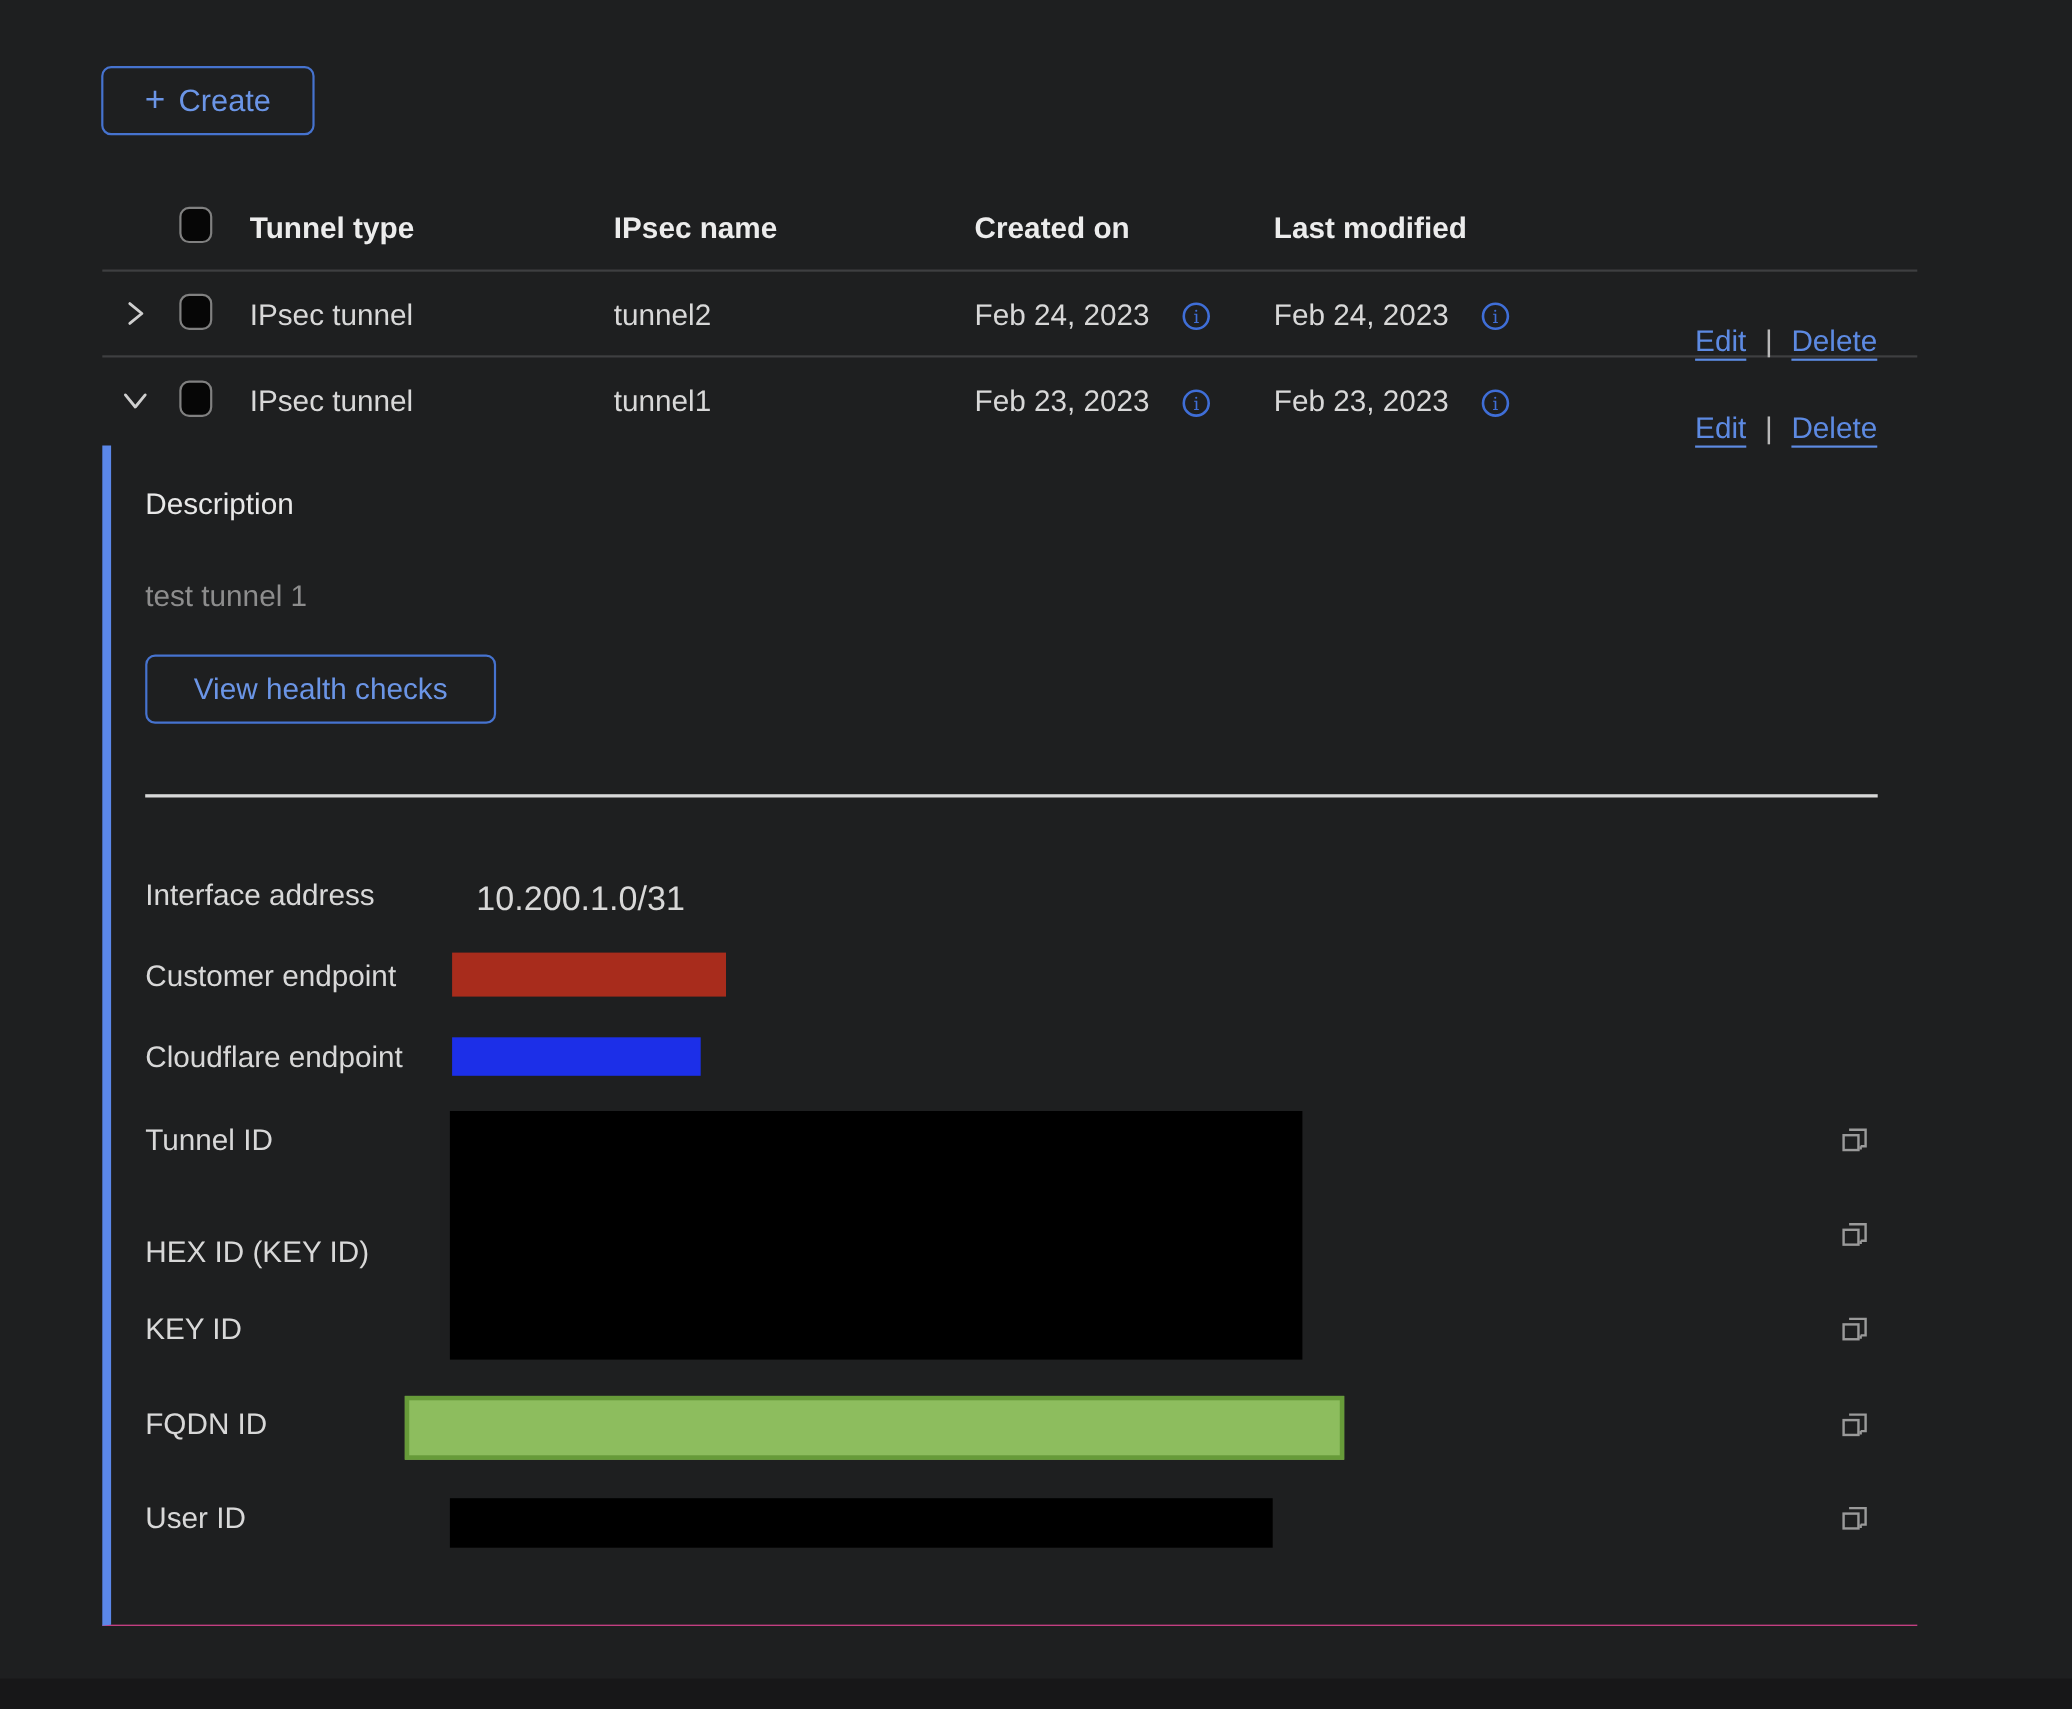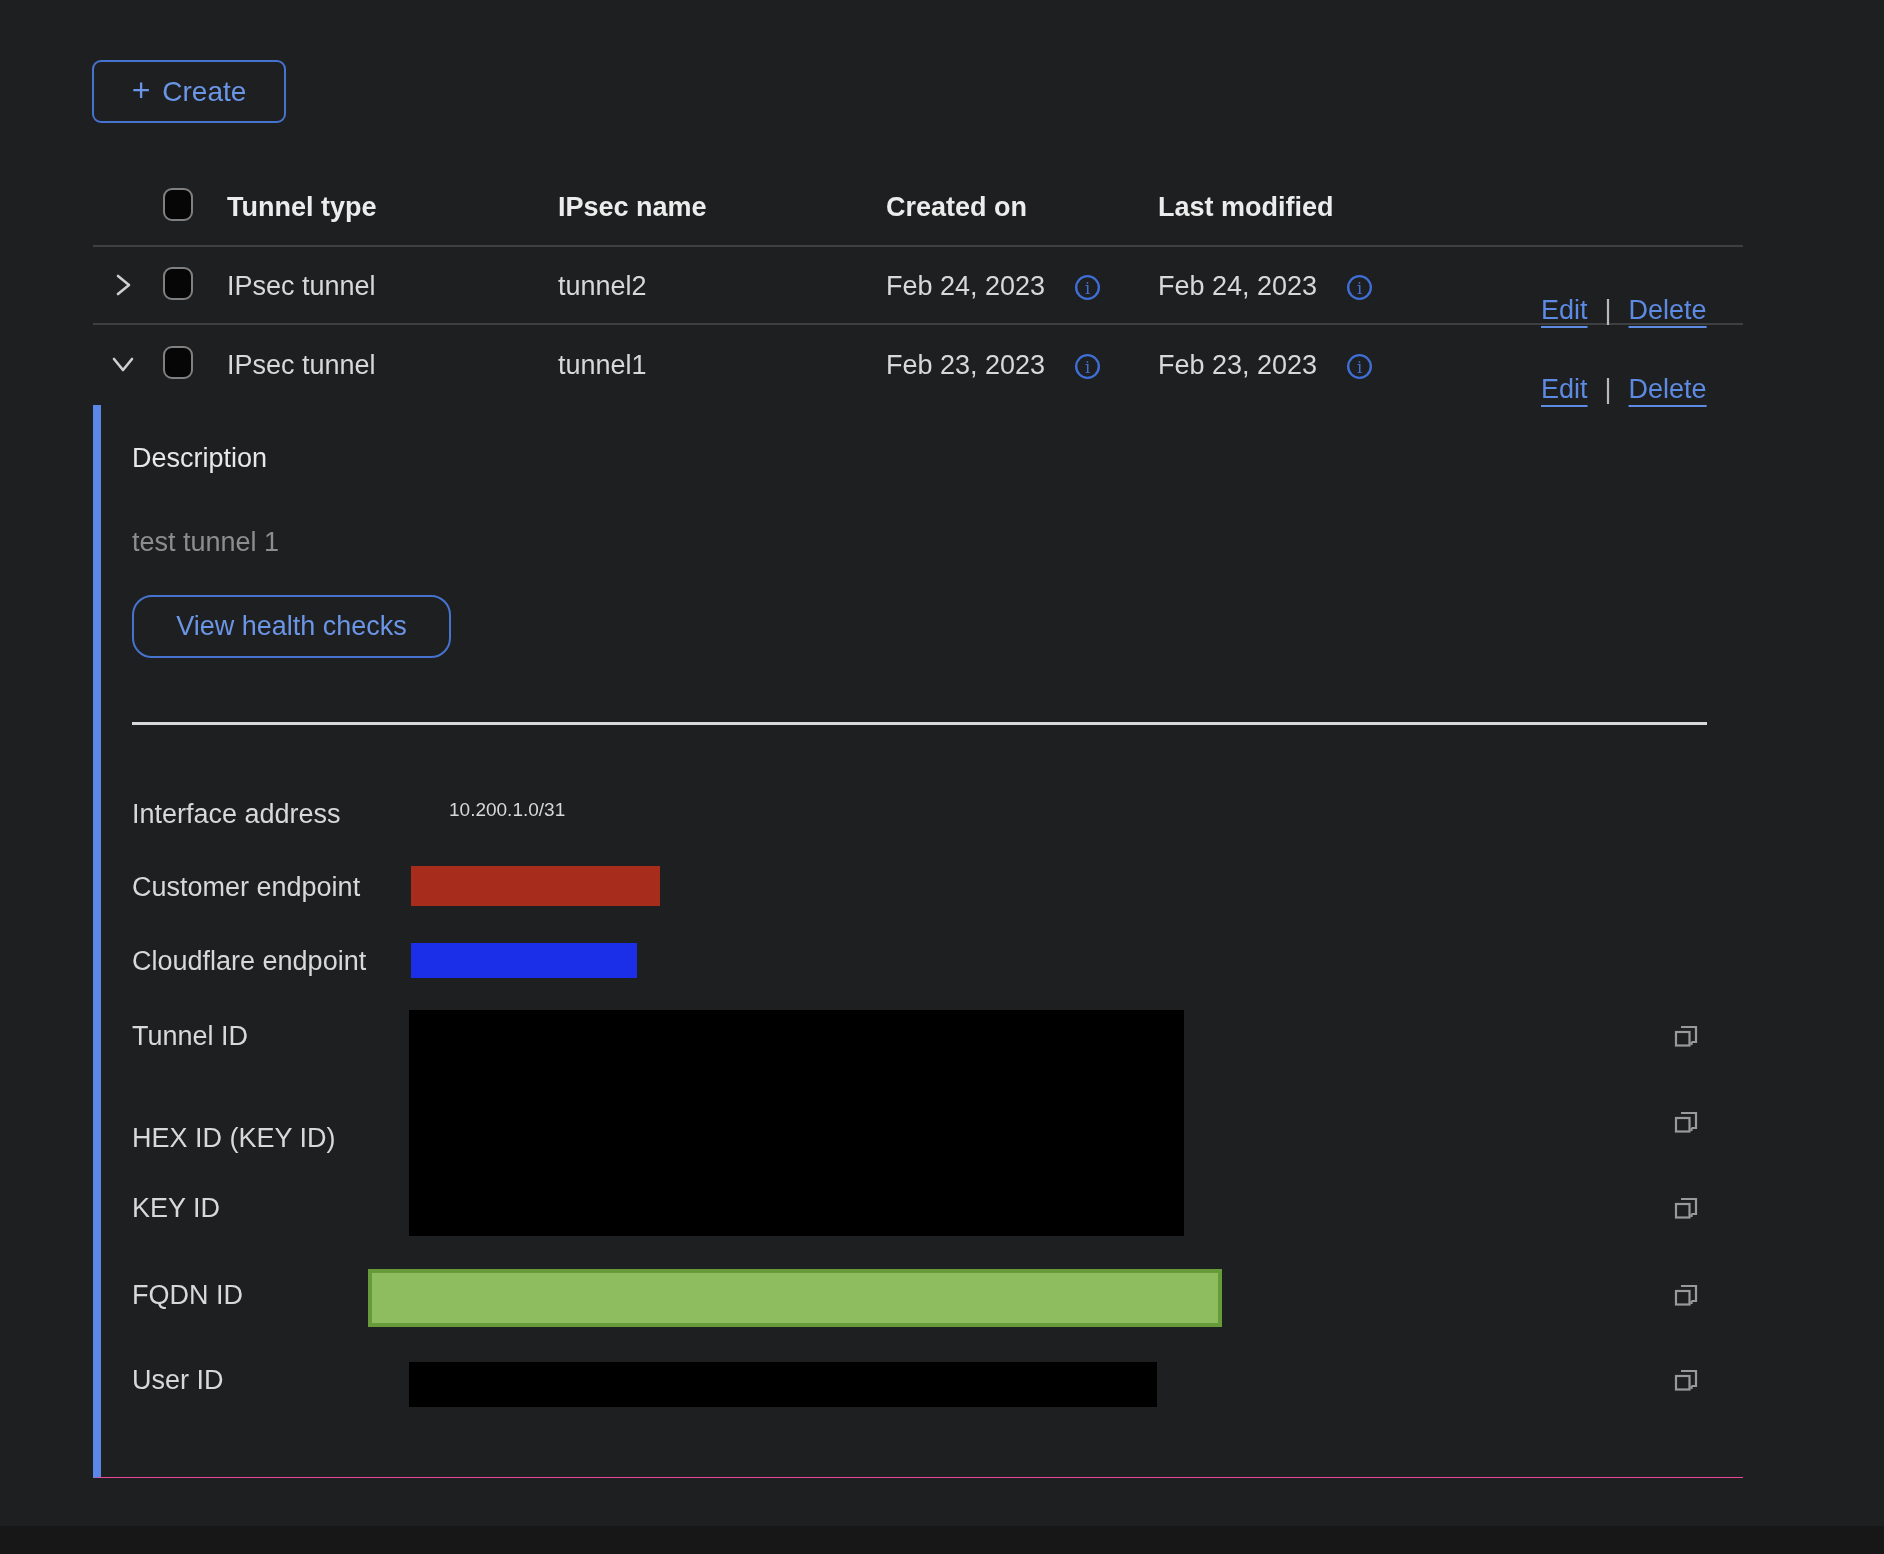--- a/index.html
+++ b/index.html
@@ -98,36 +98,36 @@
 
   .detail-heading { font-size: 27px; color: #e8e8e8; }
   .detail-muted { font-size: 27px; color: #8d8d8d; }
 
   .health-btn {
     position: absolute;
     left: 31px; top: 190px;
     width: 319px; height: 63px;
     background: transparent;
     border: 2px solid #4673cf;
-    border-radius: 20px;
+    border-radius: 9px;
     color: #6b95e6;
     font-size: 27px;
     font-family: "Liberation Sans", sans-serif;
     cursor: pointer;
   }
 
   .white-divider {
     position: absolute;
     left: 31px; top: 317px;
     width: 1575px; height: 3px;
     background: #d8d8d8;
   }
 
   .detail-label { position: absolute; left: 31px; font-size: 27px; color: #d8d8d8; white-space: nowrap; }
-  .detail-value { position: absolute; font-size: 19px; color: #d8d8d8; white-space: nowrap; margin-left: 16px; }
+  .detail-value { position: absolute; font-size: 31px; color: #d8d8d8; white-space: nowrap; }
 
   .redact { position: absolute; }
   .redact.red   { left: 310px; top: 461px; width: 249px; height: 40px; background: #a82c1c; }
   .redact.blue  { left: 310px; top: 538px; width: 226px; height: 35px; background: #1c2fe8; }
   .redact.black-large { left: 308px; top: 605px; width: 775px; height: 226px; background: #000000; }
   .redact.green { left: 267px; top: 864px; width: 854px; height: 58px; background: #8dbd5e; border: 4px solid #679b39; }
   .redact.black-user  { left: 308px; top: 957px; width: 748px; height: 45px; background: #000000; }
 
   .copy-btn {
     position: absolute;

